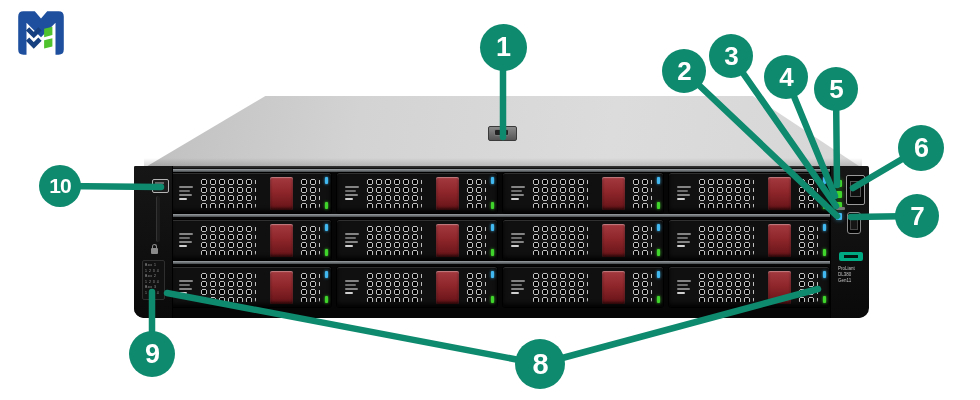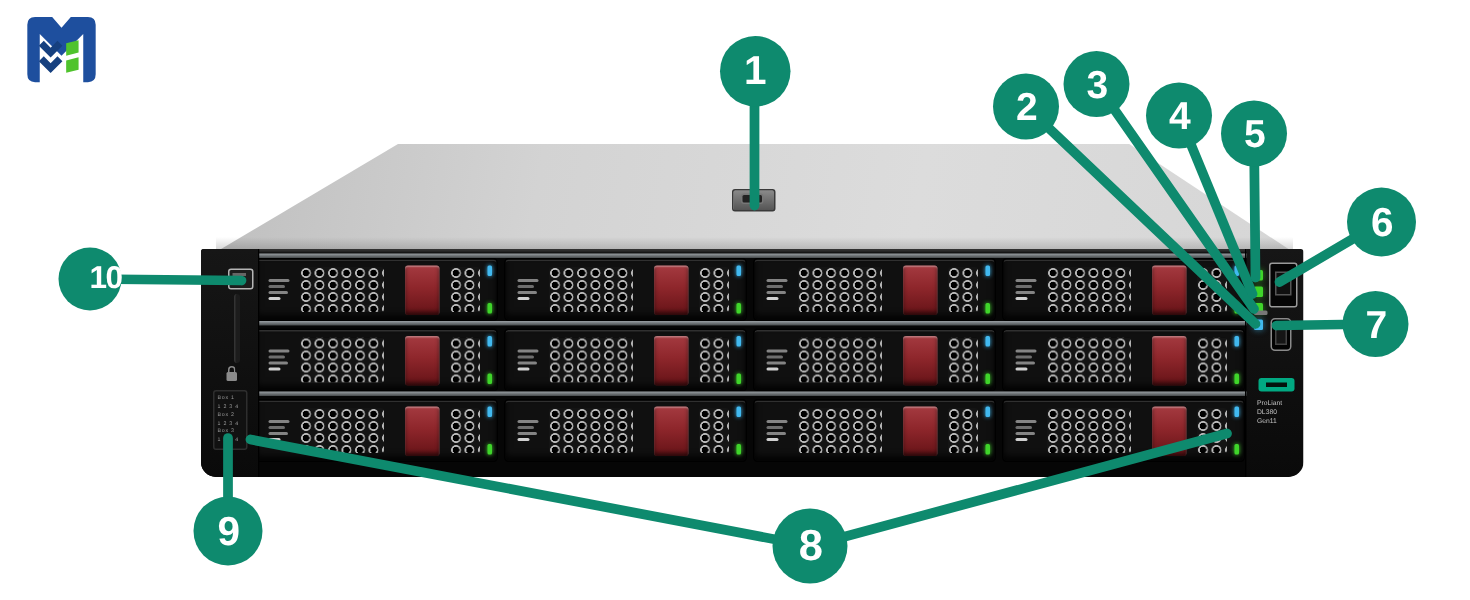--- a/index.html
+++ b/index.html
@@ -378,16 +378,16 @@
     </div>
     <div class="callout" style="left: 895px; top: 194px; width: 44px; height: 44px; background: rgb(14, 138, 110); font-size: 26px;">
       <span>7</span>
     </div>
     <div class="callout" style="left: 515px; top: 339px; width: 50px; height: 50px; background: rgb(14, 138, 110); font-size: 29px;">
       <span>8</span>
     </div>
     <div class="callout" style="left: 129px; top: 331px; width: 46px; height: 46px; background: rgb(14, 138, 110); font-size: 27px;">
       <span>9</span>
     </div>
-    <div class="callout" style="left: 39px; top: 165px; width: 42px; height: 42px; background: rgb(14, 138, 110); font-size: 21px; justify-content: flex-end;">
+    <div class="callout" style="left: 39px; top: 165px; width: 42px; height: 42px; background: rgb(14, 138, 110); font-size: 21px;">
       <span>10</span>
     </div>
   </div>
 
 </body></html>

